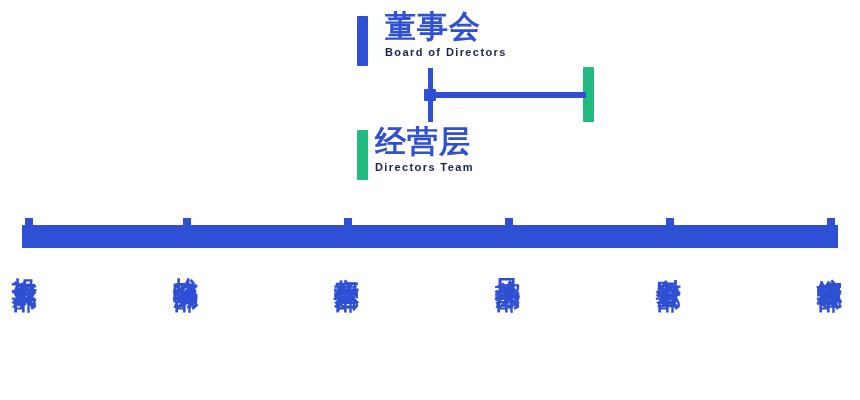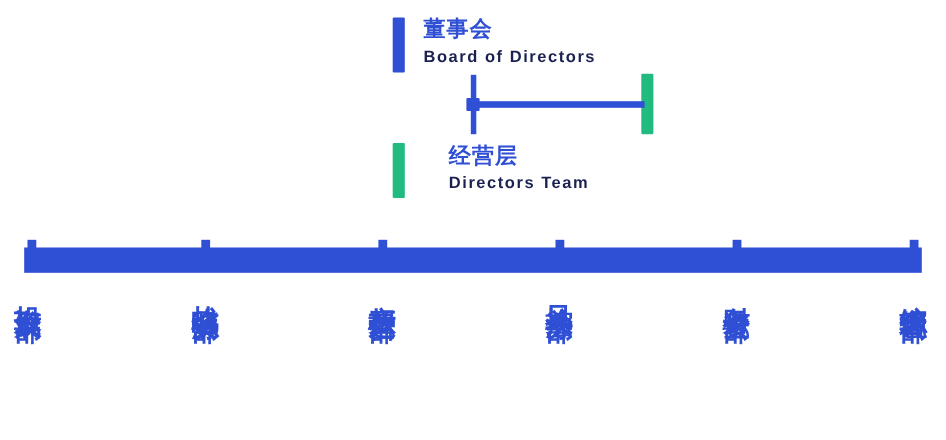--- a/index.html
+++ b/index.html
@@ -22,29 +22,29 @@
     border-radius: 1px;
   }
   .accent-blue { background: #2f4fd4; }
   .accent-green { background: #21bb7f; }
 
   
   .node {
     position: absolute;
   }
   .node-cn {
-    font-size: 20px;
+    font-size: 31px;
     font-weight: bold;
     color: #2f4fd4;
     letter-spacing: 1px;
     line-height: 30px;
     white-space: nowrap;
   }
   .node-en {
-    font-size: 15px;
+    font-size: 11px;
     font-weight: bold;
     color: #1b2252;
     letter-spacing: 1.4px;
     line-height: 20px;
     white-space: nowrap;
   }
 
   
   .conn {
     position: absolute;
@@ -98,21 +98,21 @@
   <div class="node" style="left:385px; top:12px;">
     <div class="node-cn">董事会</div>
     <div class="node-en">Board of Directors</div>
   </div>
 
   <div class="accent-bar accent-green" style="left:583px; top:67px; width:11px; height:55px;"></div>
 
 
   <div class="accent-bar accent-green" style="left:357px; top:130px; width:11px; height:50px;"></div>
 
-  <div class="node" style="left:408px; top:127px;">
+  <div class="node" style="left:375px; top:127px;">
     <div class="node-cn">经营层</div>
     <div class="node-en">Directors Team</div>
   </div>
 
   <div class="conn" style="left:428px; top:68px; width:5px; height:54px;"></div>
 
   <div class="conn" style="left:428px; top:92px; width:158px; height:6px;"></div>
 
   <div class="conn-junction" style="left:424px; top:89px; width:12px; height:12px;"></div>
 

